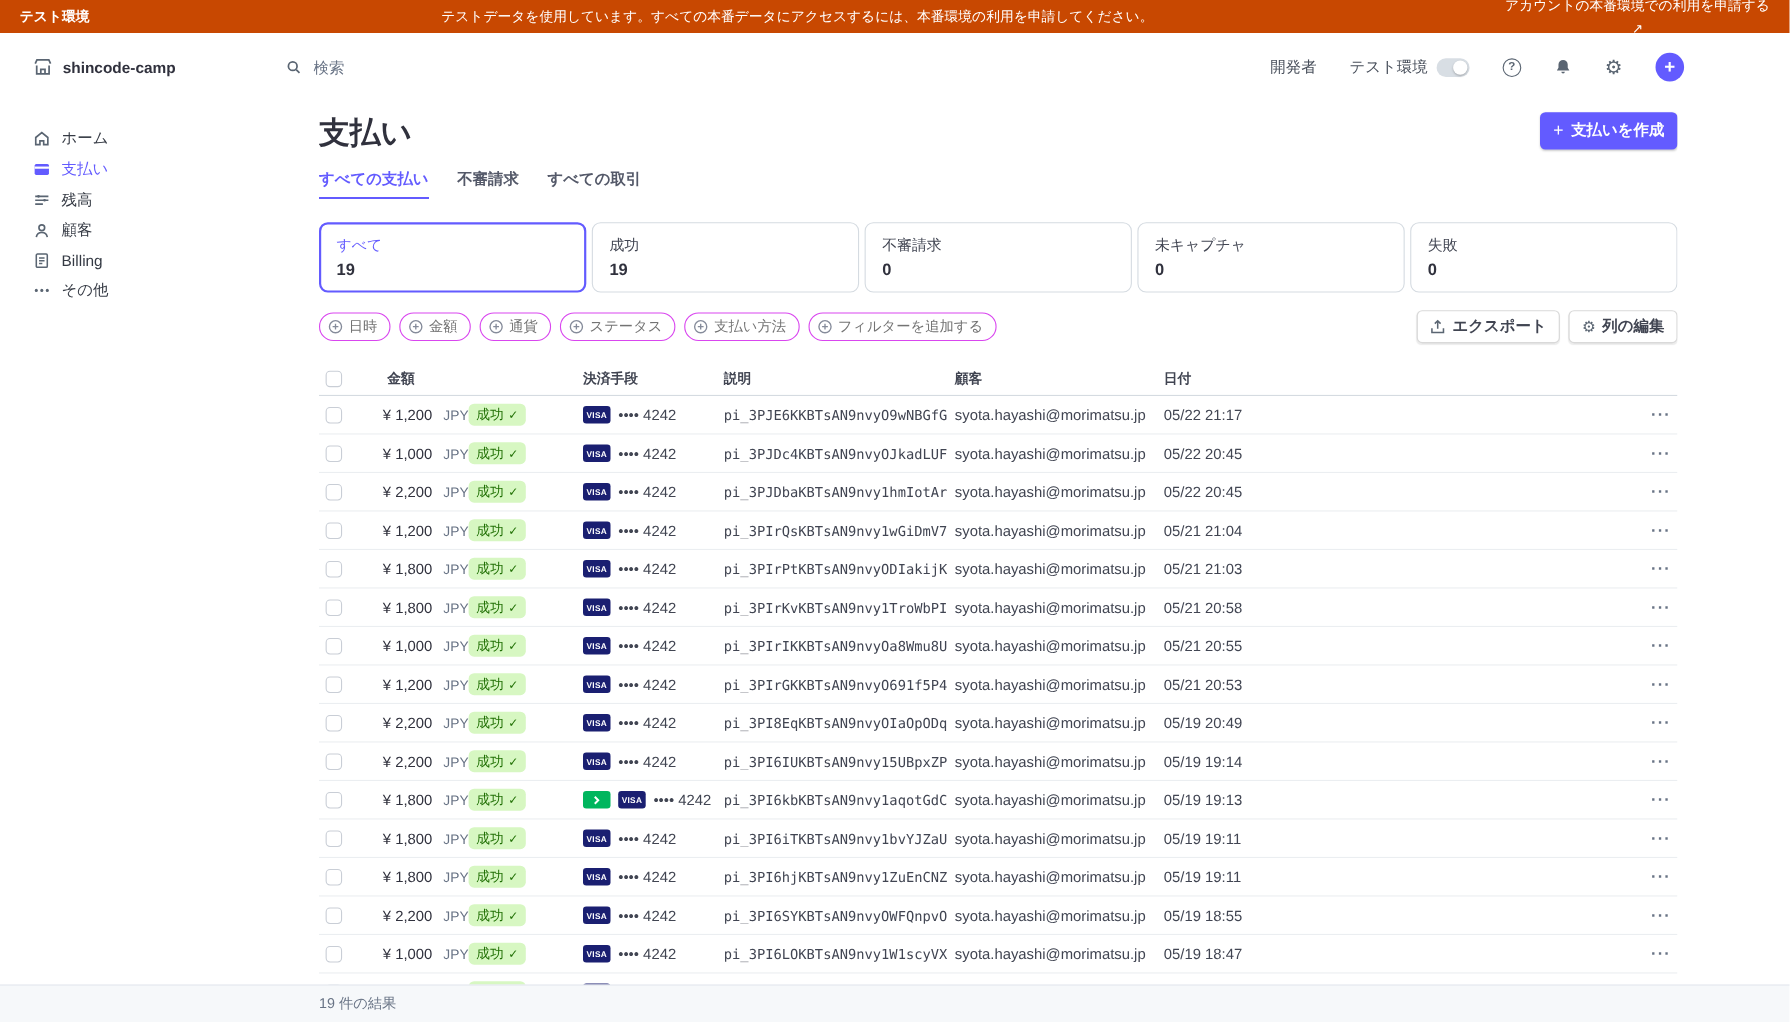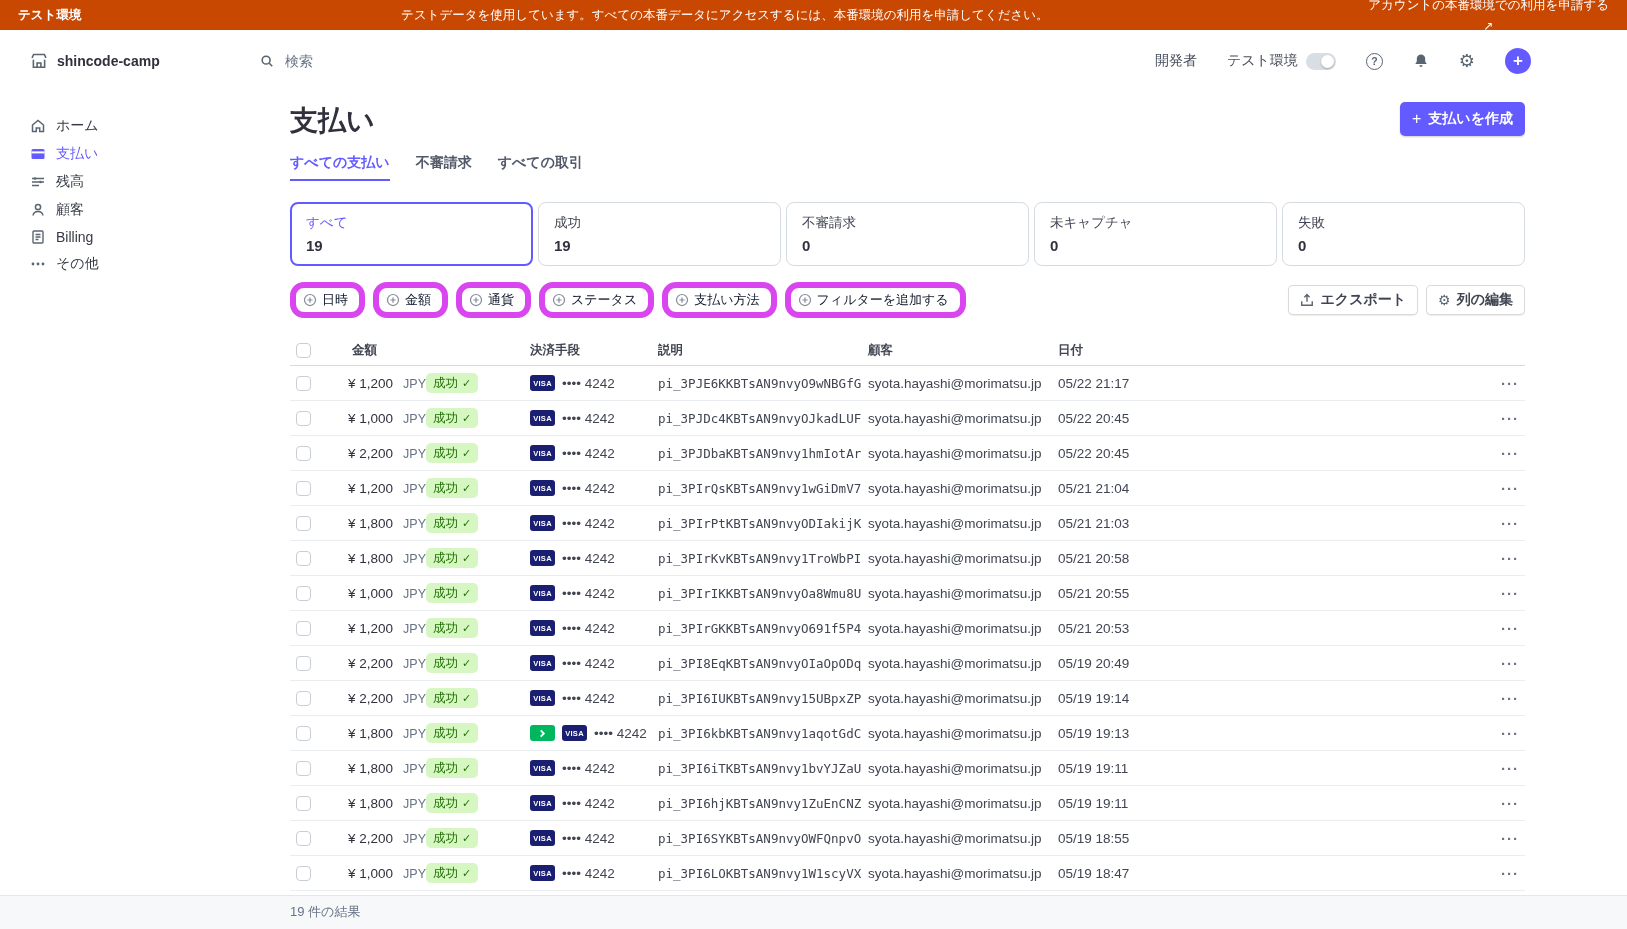--- a/index.html
+++ b/index.html
@@ -53,21 +53,21 @@
   
   .cards{display:flex;gap:5px;margin-top:21px;}
   .card{flex:1;border:1px solid #D5DBE1;border-radius:8px;padding:11px 15px;cursor:pointer;background:#fff;}
   .card.active{border:2px solid var(--accent);padding:10px 14px;}
   .card-label{font-size:13.5px;font-weight:500;color:#414552;}
   .card.active .card-label{color:var(--accent);}
   .card-count{font-size:15px;font-weight:700;color:#30313D;margin-top:5px;}
   
   .filter-row{display:flex;align-items:center;margin-top:16px;}
   .chips{display:flex;gap:8px;}
-  .chip{display:flex;align-items:center;gap:5px;border:6px solid #d946ef;border-radius:14px;padding:3px 11px 3px 7px;font-size:13px;font-weight:500;color:#0f172a;cursor:pointer;background:#fff;text-align:center;}
+  .chip{display:flex;align-items:center;gap:5px;border:1px solid #d946ef;border-radius:14px;padding:3px 11px 3px 7px;font-size:13px;font-weight:500;color:#737373;cursor:pointer;background:#fff;text-align:center;}
   .toolbar{margin-left:auto;display:flex;gap:8px;}
   .tool-btn{display:flex;align-items:center;gap:6px;background:#fff;border:1px solid rgba(0,0,0,.15);box-shadow:0 1px 1px rgba(0,0,0,.08);border-radius:5px;padding:5px 11px;font-size:14px;font-weight:600;color:#414552;cursor:pointer;font-family:inherit;}
   .tool-btn .gear-sm{font-size:14px;color:#5A6572;line-height:1;}
   .tool-btn .gear-sm::after{content:"⚙";}
   
   .table{margin-top:18px;}
   .thead,.trow{display:grid;grid-template-columns:50px 86px 104px 128px 210px 190px 1fr 36px;align-items:center;}
   .thead{height:30px;border-bottom:1px solid #D5DBE1;font-size:12.5px;font-weight:700;color:#414552;}
   .trow{height:35px;border-bottom:1px solid #EBEEF1;font-size:13.5px;color:#414552;cursor:pointer;}
   .c-check{padding-left:6px;}

